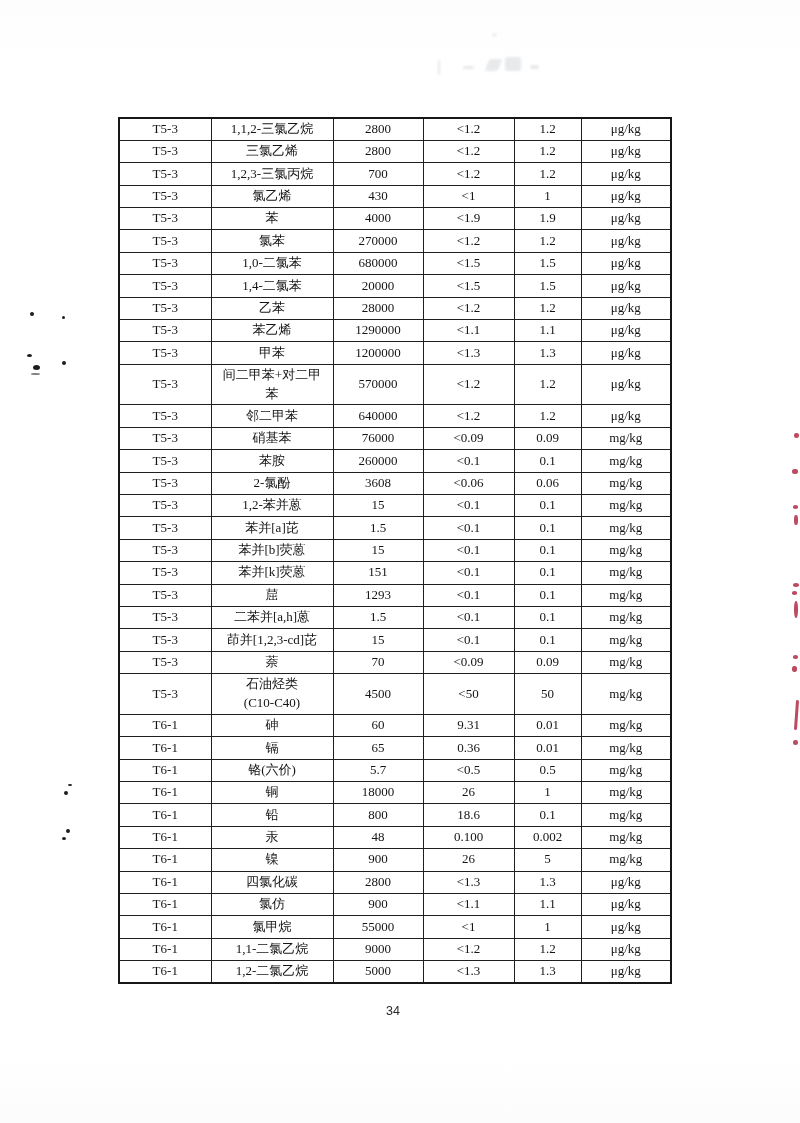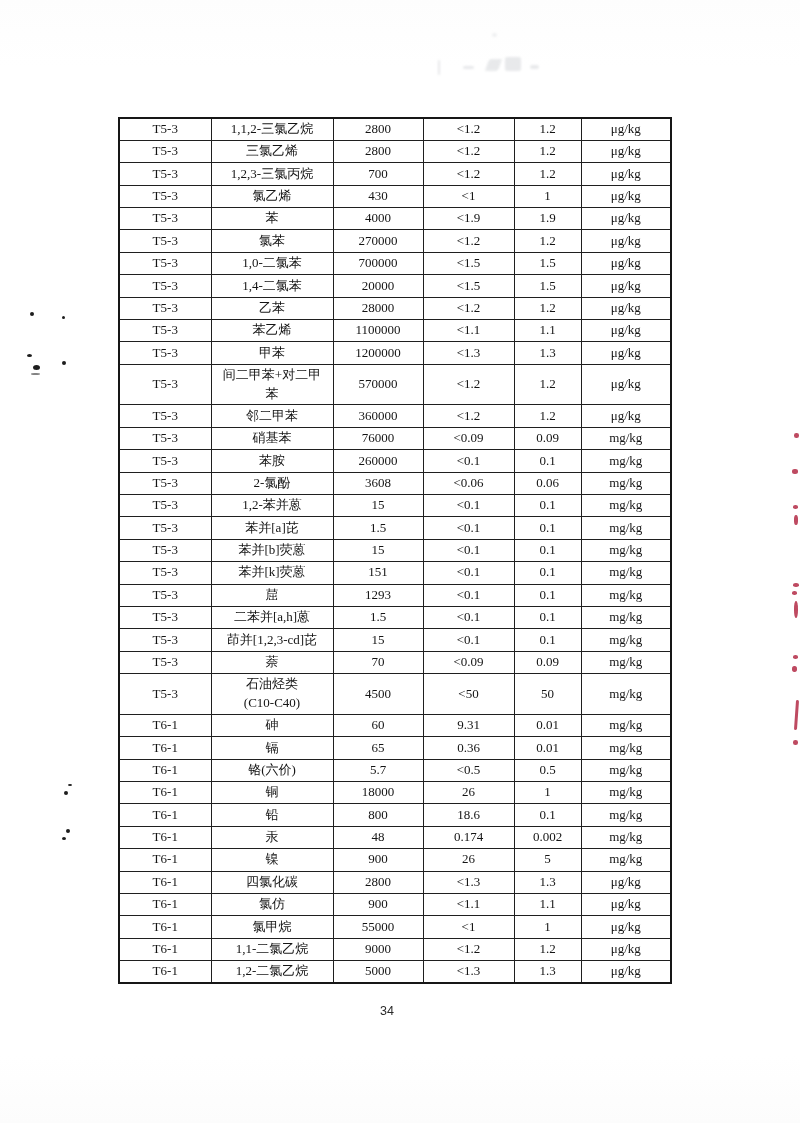--- a/index.html
+++ b/index.html
@@ -47,21 +47,21 @@
   col.c-limit   { width: 90px; }
   col.c-result  { width: 91px; }
   col.c-det     { width: 67px; }
   col.c-unit    { width: 90px; }
 
   .page-number {
     position: absolute;
     left: 380px;
     top: 1004px;
     width: 26px;
-    text-align: left;
+    text-align: center;
     font-family: "Liberation Sans", sans-serif;
     font-size: 12.5px;
     color: #2a2a2a;
   }
 
   
   .speck {
     position: absolute;
     background: #1d1d1d;
     border-radius: 50%;
@@ -150,21 +150,21 @@
       <td>T5-3</td>
       <td>氯苯</td>
       <td>270000</td>
       <td>&lt;1.2</td>
       <td>1.2</td>
       <td>μg/kg</td>
     </tr>
         <tr>
       <td>T5-3</td>
       <td>1,0-二氯苯</td>
-      <td>700000</td>
+      <td>680000</td>
       <td>&lt;1.5</td>
       <td>1.5</td>
       <td>μg/kg</td>
     </tr>
         <tr>
       <td>T5-3</td>
       <td>1,4-二氯苯</td>
       <td>20000</td>
       <td>&lt;1.5</td>
       <td>1.5</td>
@@ -174,21 +174,21 @@
       <td>T5-3</td>
       <td>乙苯</td>
       <td>28000</td>
       <td>&lt;1.2</td>
       <td>1.2</td>
       <td>μg/kg</td>
     </tr>
         <tr>
       <td>T5-3</td>
       <td>苯乙烯</td>
-      <td>1100000</td>
+      <td>1290000</td>
       <td>&lt;1.1</td>
       <td>1.1</td>
       <td>μg/kg</td>
     </tr>
         <tr>
       <td>T5-3</td>
       <td>甲苯</td>
       <td>1200000</td>
       <td>&lt;1.3</td>
       <td>1.3</td>
@@ -199,21 +199,21 @@
       <td>间二甲苯+对二甲
 苯</td>
       <td>570000</td>
       <td>&lt;1.2</td>
       <td>1.2</td>
       <td>μg/kg</td>
     </tr>
         <tr>
       <td>T5-3</td>
       <td>邻二甲苯</td>
-      <td>360000</td>
+      <td>640000</td>
       <td>&lt;1.2</td>
       <td>1.2</td>
       <td>μg/kg</td>
     </tr>
         <tr>
       <td>T5-3</td>
       <td>硝基苯</td>
       <td>76000</td>
       <td>&lt;0.09</td>
       <td>0.09</td>
@@ -345,21 +345,21 @@
       <td>铅</td>
       <td>800</td>
       <td>18.6</td>
       <td>0.1</td>
       <td>mg/kg</td>
     </tr>
         <tr>
       <td>T6-1</td>
       <td>汞</td>
       <td>48</td>
-      <td>0.174</td>
+      <td>0.100</td>
       <td>0.002</td>
       <td>mg/kg</td>
     </tr>
         <tr>
       <td>T6-1</td>
       <td>镍</td>
       <td>900</td>
       <td>26</td>
       <td>5</td>
       <td>mg/kg</td>

